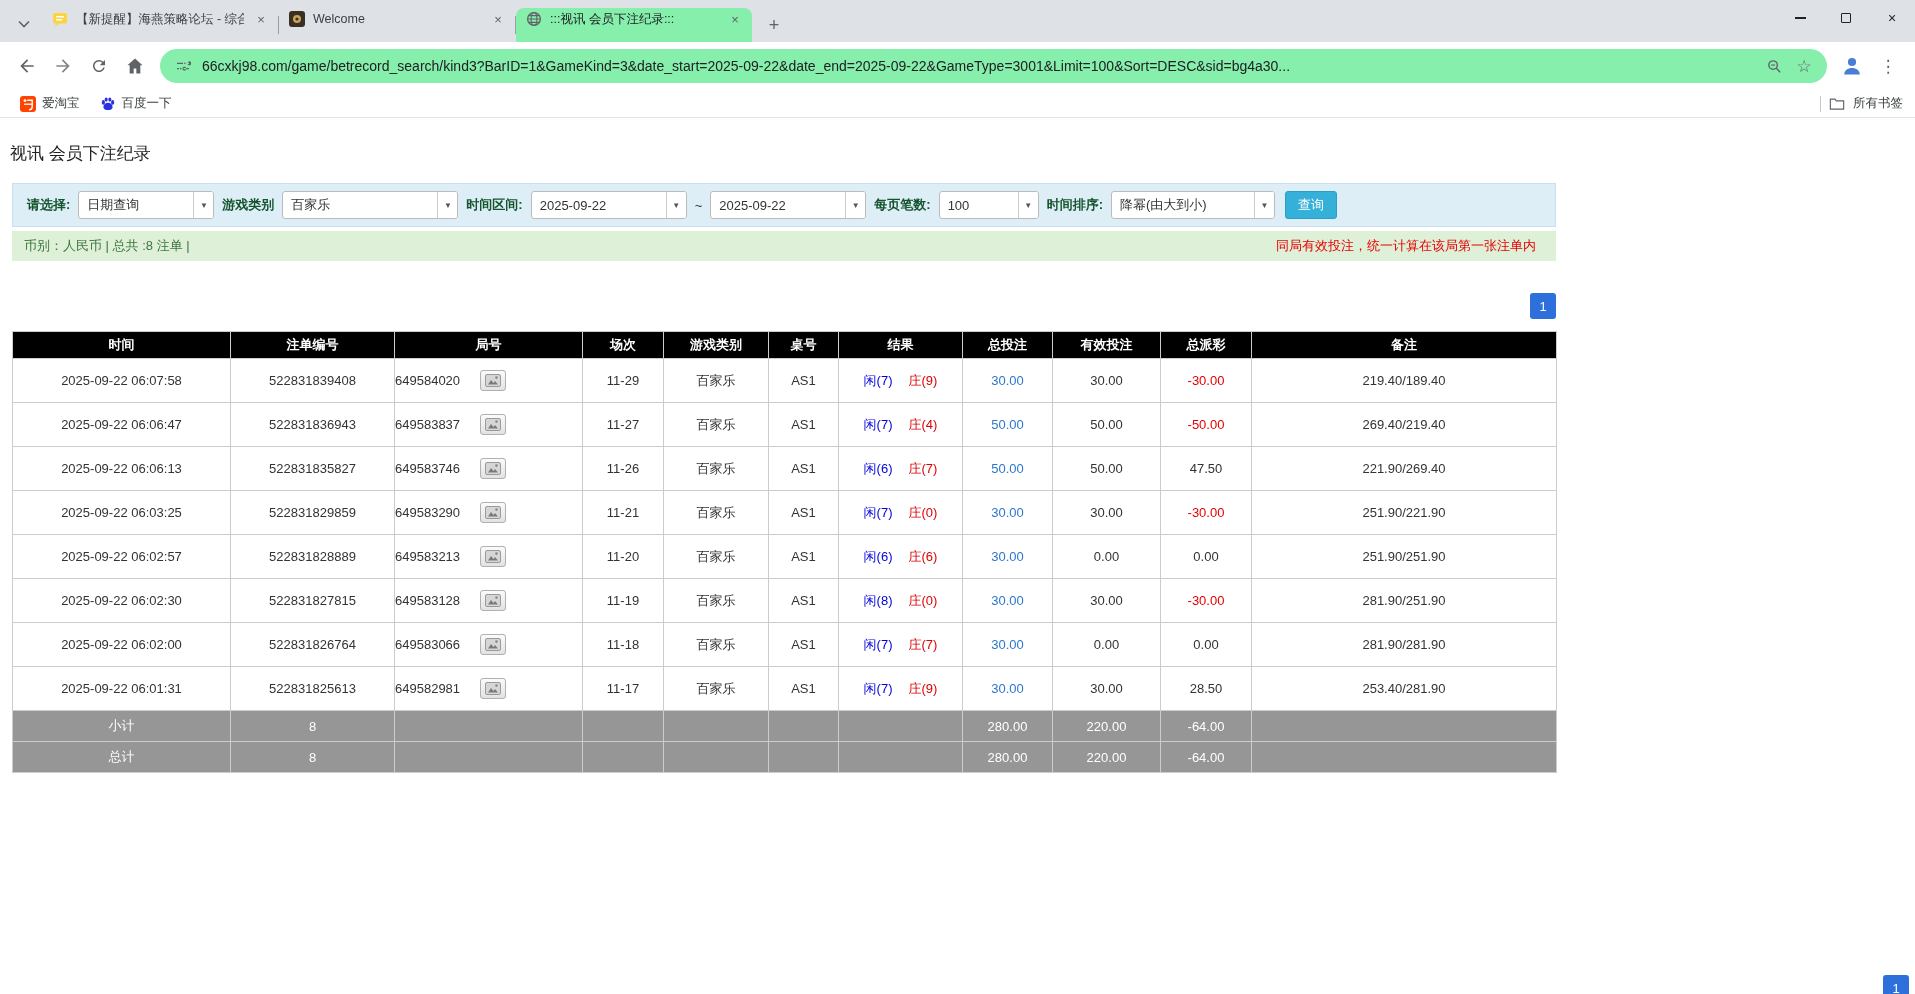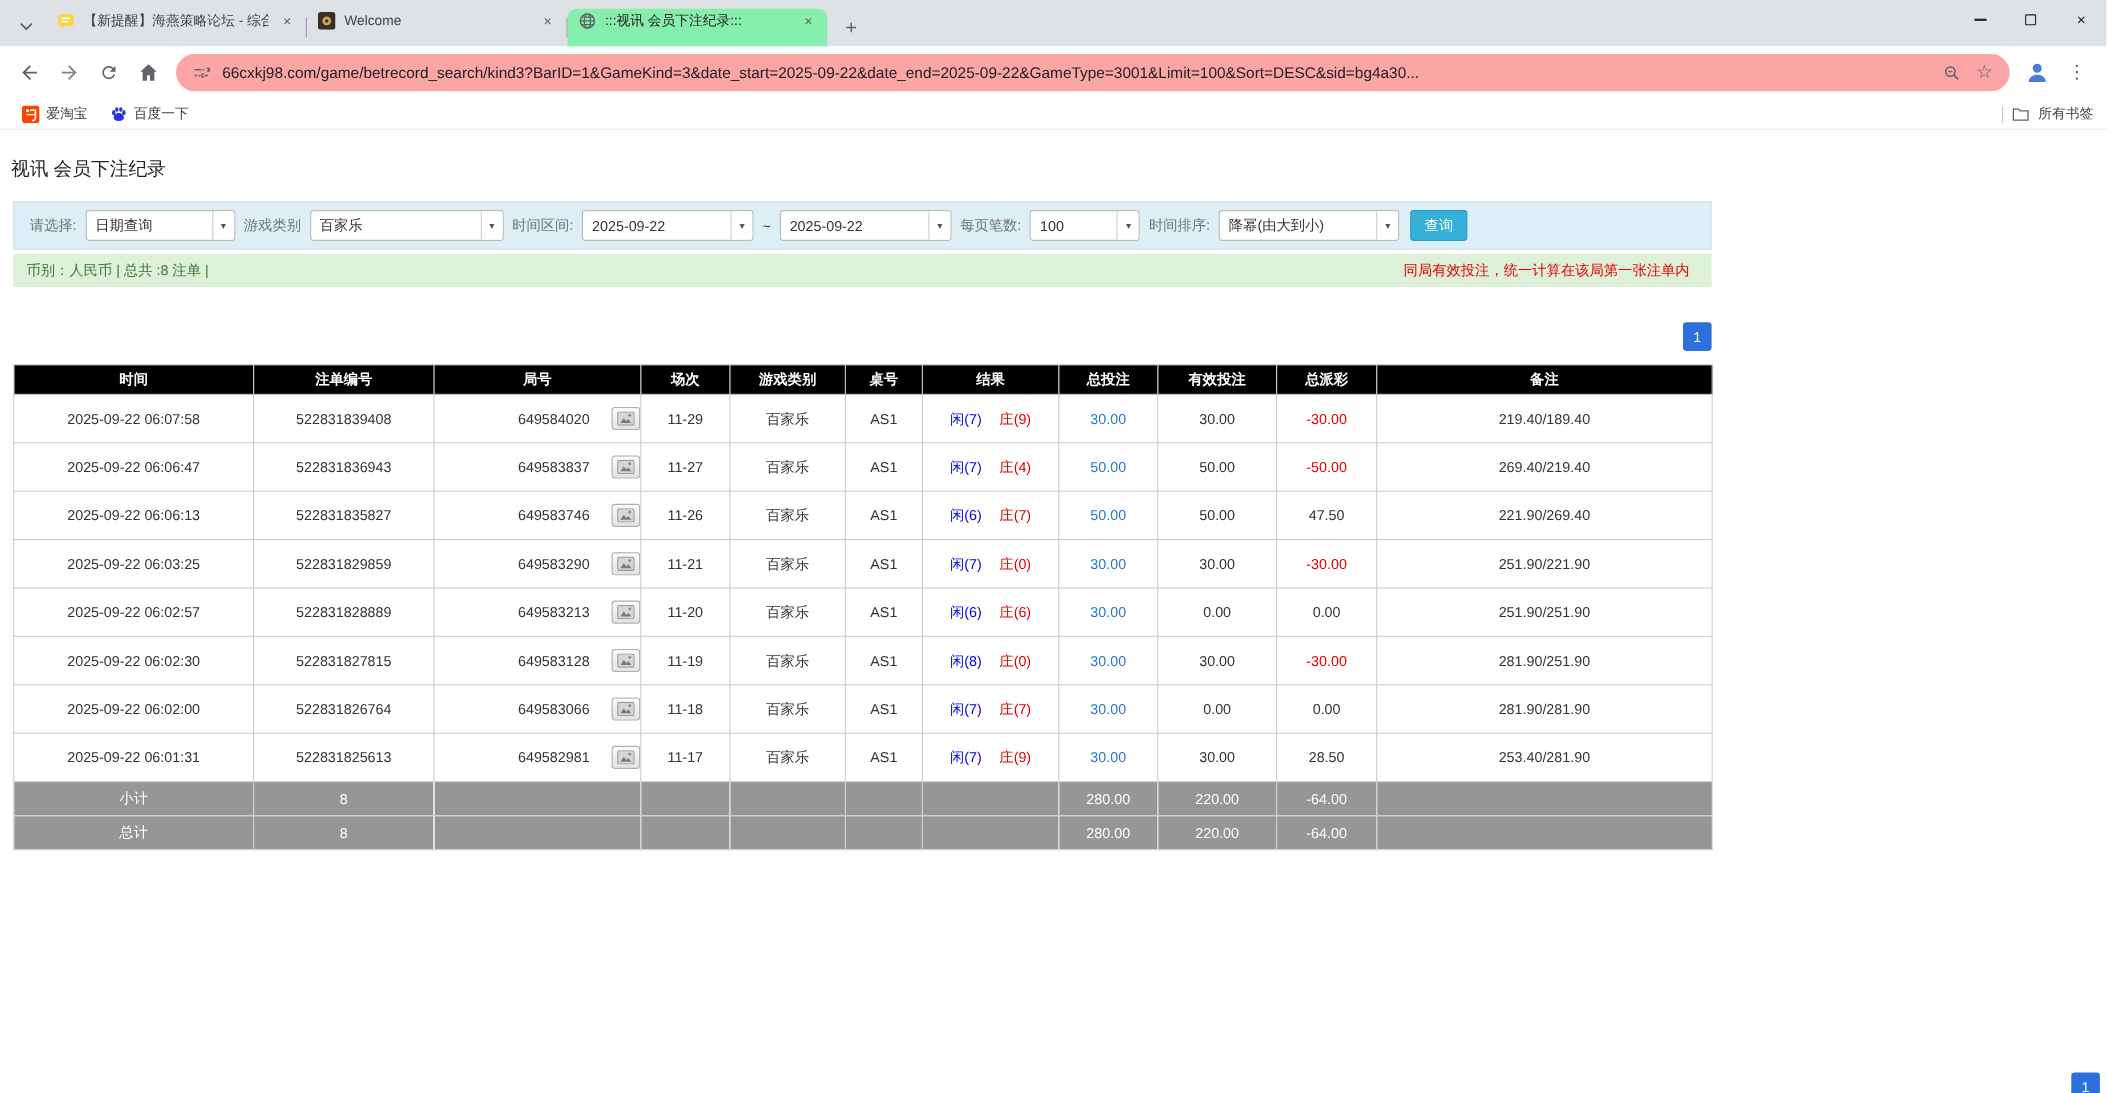--- a/index.html
+++ b/index.html
@@ -18,58 +18,58 @@
   .tab .tclose { width:18px; height:18px; font-size:13px; color:#5f6368; display:flex; align-items:center; justify-content:center; border-radius:50%; flex:none; }
   .tab-sep { width:1px; height:18px; background:#9aa0a6; margin-bottom:8px; flex:none; }
   .newtab { width:28px; height:28px; margin:0 0 3px 8px; font-size:18px; color:#5f6368; display:flex; align-items:center; justify-content:center; border-radius:50%; }
   .wincontrols { position:absolute; right:0; top:0; height:36px; display:flex; }
   .winbtn { width:46px; height:36px; display:flex; align-items:center; justify-content:center; color:#202124; font-size:14px; }
   .min-glyph { width:11px; height:1.4px; background:#202124; }
   .max-glyph { width:10px; height:10px; border:1.4px solid #202124; border-radius:1px; }
 
   .navbar { height:48px; background:#fff; display:flex; align-items:center; padding:0 10px; gap:2px; }
   .nav-icon { width:34px; height:34px; display:flex; align-items:center; justify-content:center; border-radius:50%; flex:none; }
-  .omnibox { flex:1; height:34px; background:#fca5a5; border-radius:17px; display:flex; align-items:center; padding:0 12px; margin:0 6px; gap:8px; min-width:0; }
+  .omnibox { flex:1; height:34px; background:#86efac; border-radius:17px; display:flex; align-items:center; padding:0 12px; margin:0 6px; gap:8px; min-width:0; }
   .omnibox .url { flex:1; font-size:14px; color:#202124; white-space:nowrap; overflow:hidden; }
   .omni-icon { flex:none; display:flex; align-items:center; justify-content:center; width:22px; height:22px; }
   .glyph-star { font-size:17px; color:#5f6368; }
   .glyph-dots { font-size:17px; color:#5f6368; }
 
   .bookmarksbar { height:28px; background:#fff; border-bottom:1px solid #e4e4e4; display:flex; align-items:center; padding:0 12px; font-size:12.5px; color:#3c4043; gap:4px; }
   .bm-item { display:flex; align-items:center; gap:6px; padding:3px 8px; border-radius:14px; }
   .bm-right { margin-left:auto; display:flex; align-items:center; gap:8px; }
   .bm-sep { width:1px; height:16px; background:#c8c8c8; }
 
   
   .page { position:relative; height:876px; background:#fff; }
   .page-title { padding:24px 0 0 10px; font-size:17px; color:#222; }
   .content { width:1544px; margin:18px 0 0 12px; }
 
   .filterbar { background:var(--filter-bg); border:1px solid #c9e0ef; height:44px; display:flex; align-items:center; gap:8px; padding:0 14px; font-size:13px; }
-  .flabel { color:#737373; font-weight:normal; white-space:nowrap; }
+  .flabel { color:#14532d; font-weight:bold; white-space:nowrap; }
   .sel { height:28px; background:#fff; border:1px solid #bbb; border-radius:3px; display:flex; align-items:center; font-size:13px; color:#333; overflow:hidden; }
   .sel .val { padding:0 8px; flex:1; white-space:nowrap; }
   .caretbox { width:20px; align-self:stretch; border-left:1px solid #ccc; display:flex; align-items:center; justify-content:center; font-size:8px; color:#555; background:#fff; }
   .w132{width:136px} .w176{width:176px} .w156{width:156px} .w100{width:100px} .w164{width:164px}
   .tilde { color:#333; }
   .search-btn { height:28px; padding:0 12px; background:var(--search-button); border:1px solid #2a9ec4; border-radius:3px; color:#fff; font-size:13px; display:flex; align-items:center; margin-left:2px; }
 
   .summary { margin-top:4px; height:30px; background:var(--summary-bg); display:flex; align-items:center; justify-content:space-between; padding:0 12px; font-size:13px; color:#3c763d; }
   .summary .warn { color:var(--negative-red); padding-right:8px; }
 
   .pager-top { display:flex; justify-content:flex-end; margin-top:32px; }
   .pagebtn { min-width:26px; height:26px; background:var(--pagination-blue); color:#fff; font-size:13px; display:flex; align-items:center; justify-content:center; border-radius:3px; }
   .pager-bottom { position:absolute; top:857px; right:6px; }
 
   table.records { margin-top:12px; border-collapse:collapse; width:1544px; table-layout:fixed; font-size:13px; color:#333; }
   .records th { background:var(--header-bg); color:#fff; height:27px; font-weight:bold; border:1px solid #ccc; text-align:center; }
   .records td { border:1px solid #ccc; height:44px; text-align:center; vertical-align:middle; white-space:nowrap; overflow:hidden; }
   .records tfoot td { background:var(--footer-bg); color:#fff; height:31px; }
   .c1{width:218px}.c2{width:164px}.c3{width:188px}.c4{width:81px}.c5{width:105px}.c6{width:70px}.c7{width:124px}.c8{width:90px}.c9{width:108px}.c10{width:91px}.c11{width:305px}
-  .round-wrap { display:flex; align-items:center; justify-content:flex-end; gap:20px; }
+  .round-wrap { display:flex; align-items:center; justify-content:flex-start; gap:20px; }
   .vidbtn { display:inline-flex; align-items:center; justify-content:center; width:26px; height:21px; background:linear-gradient(#fbfbfb,#e2e2e2); border:1px solid #b0b0b0; border-radius:3px; }
   .player { color:var(--player-blue); margin-right:16px; }
   .banker { color:var(--banker-red); }
   .totalbet { color:var(--link-blue); }
   .neg { color:var(--negative-red); }
   .fneg { color:var(--negative-red); }
 </style>
 </head>
 <body>
 

